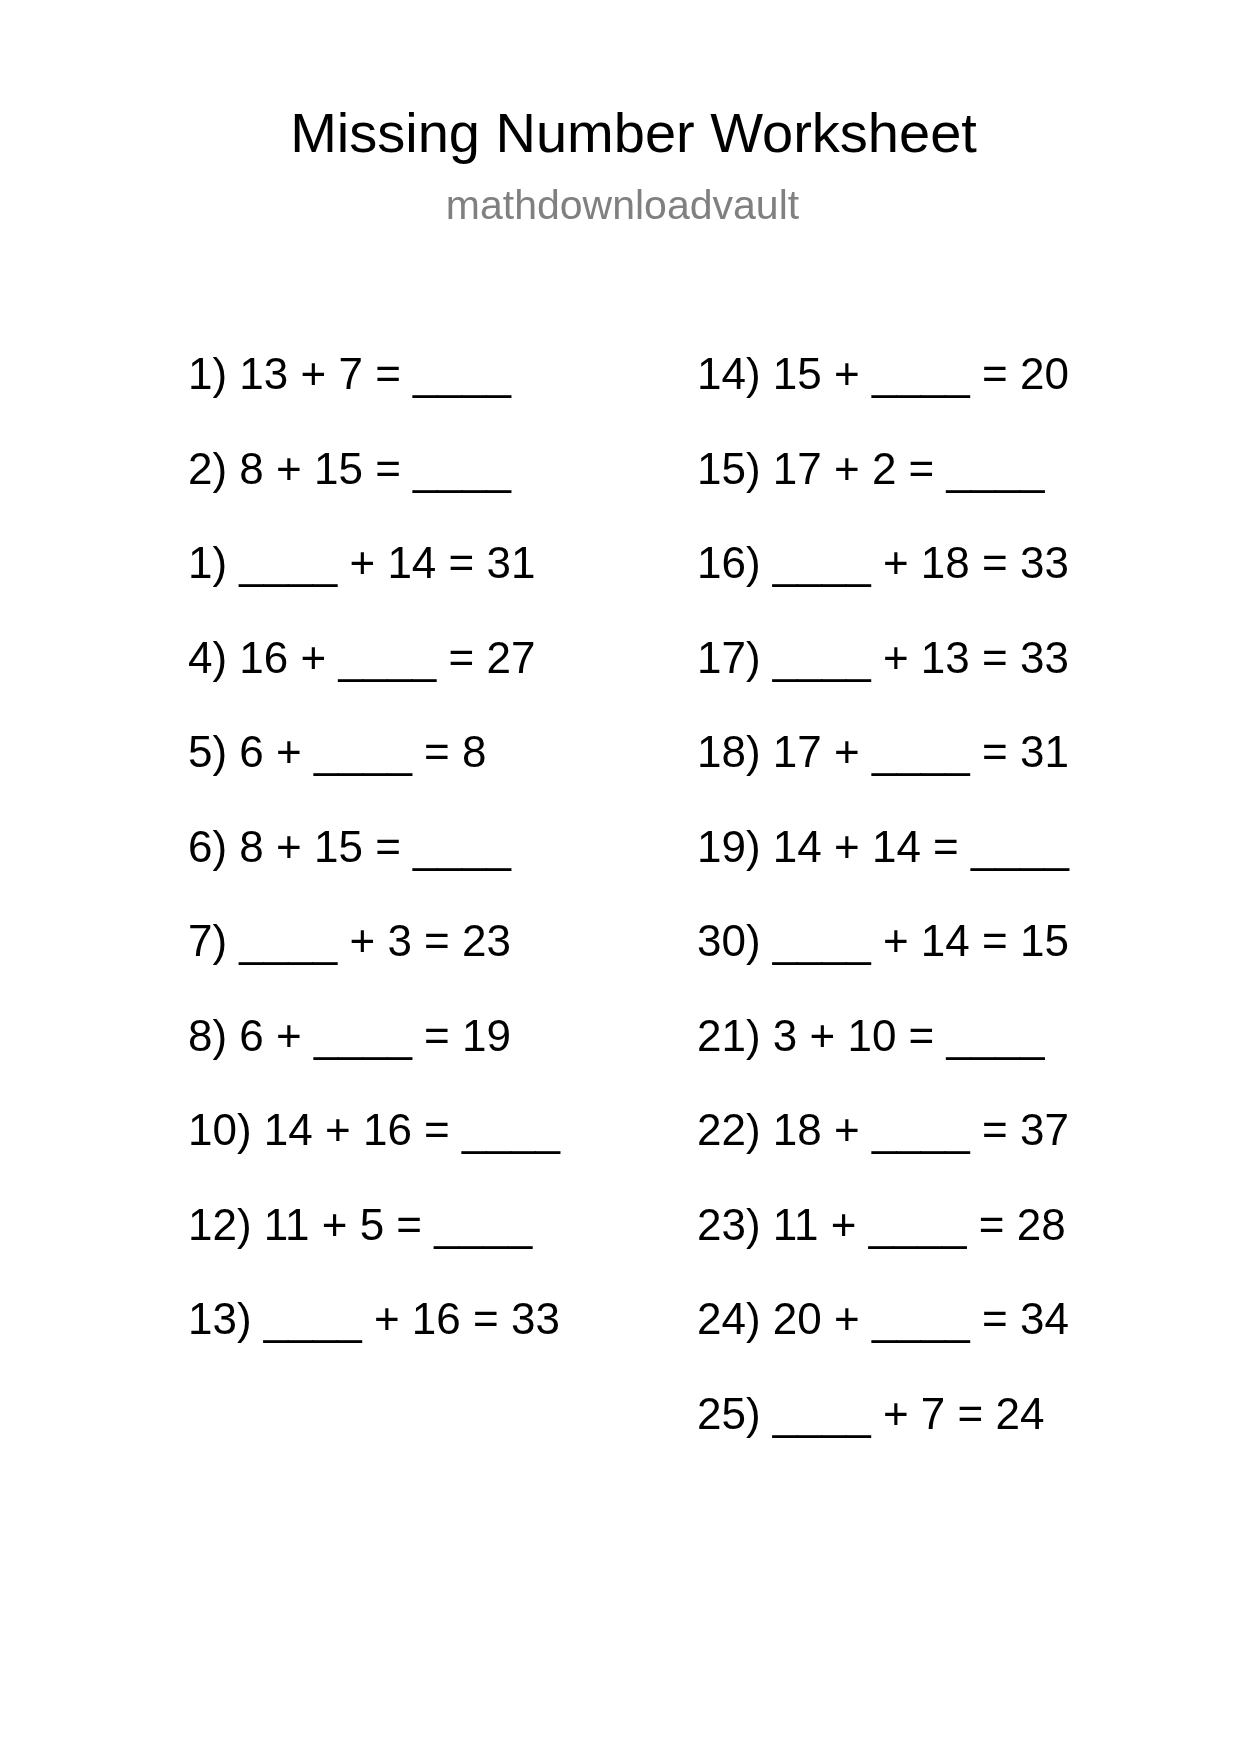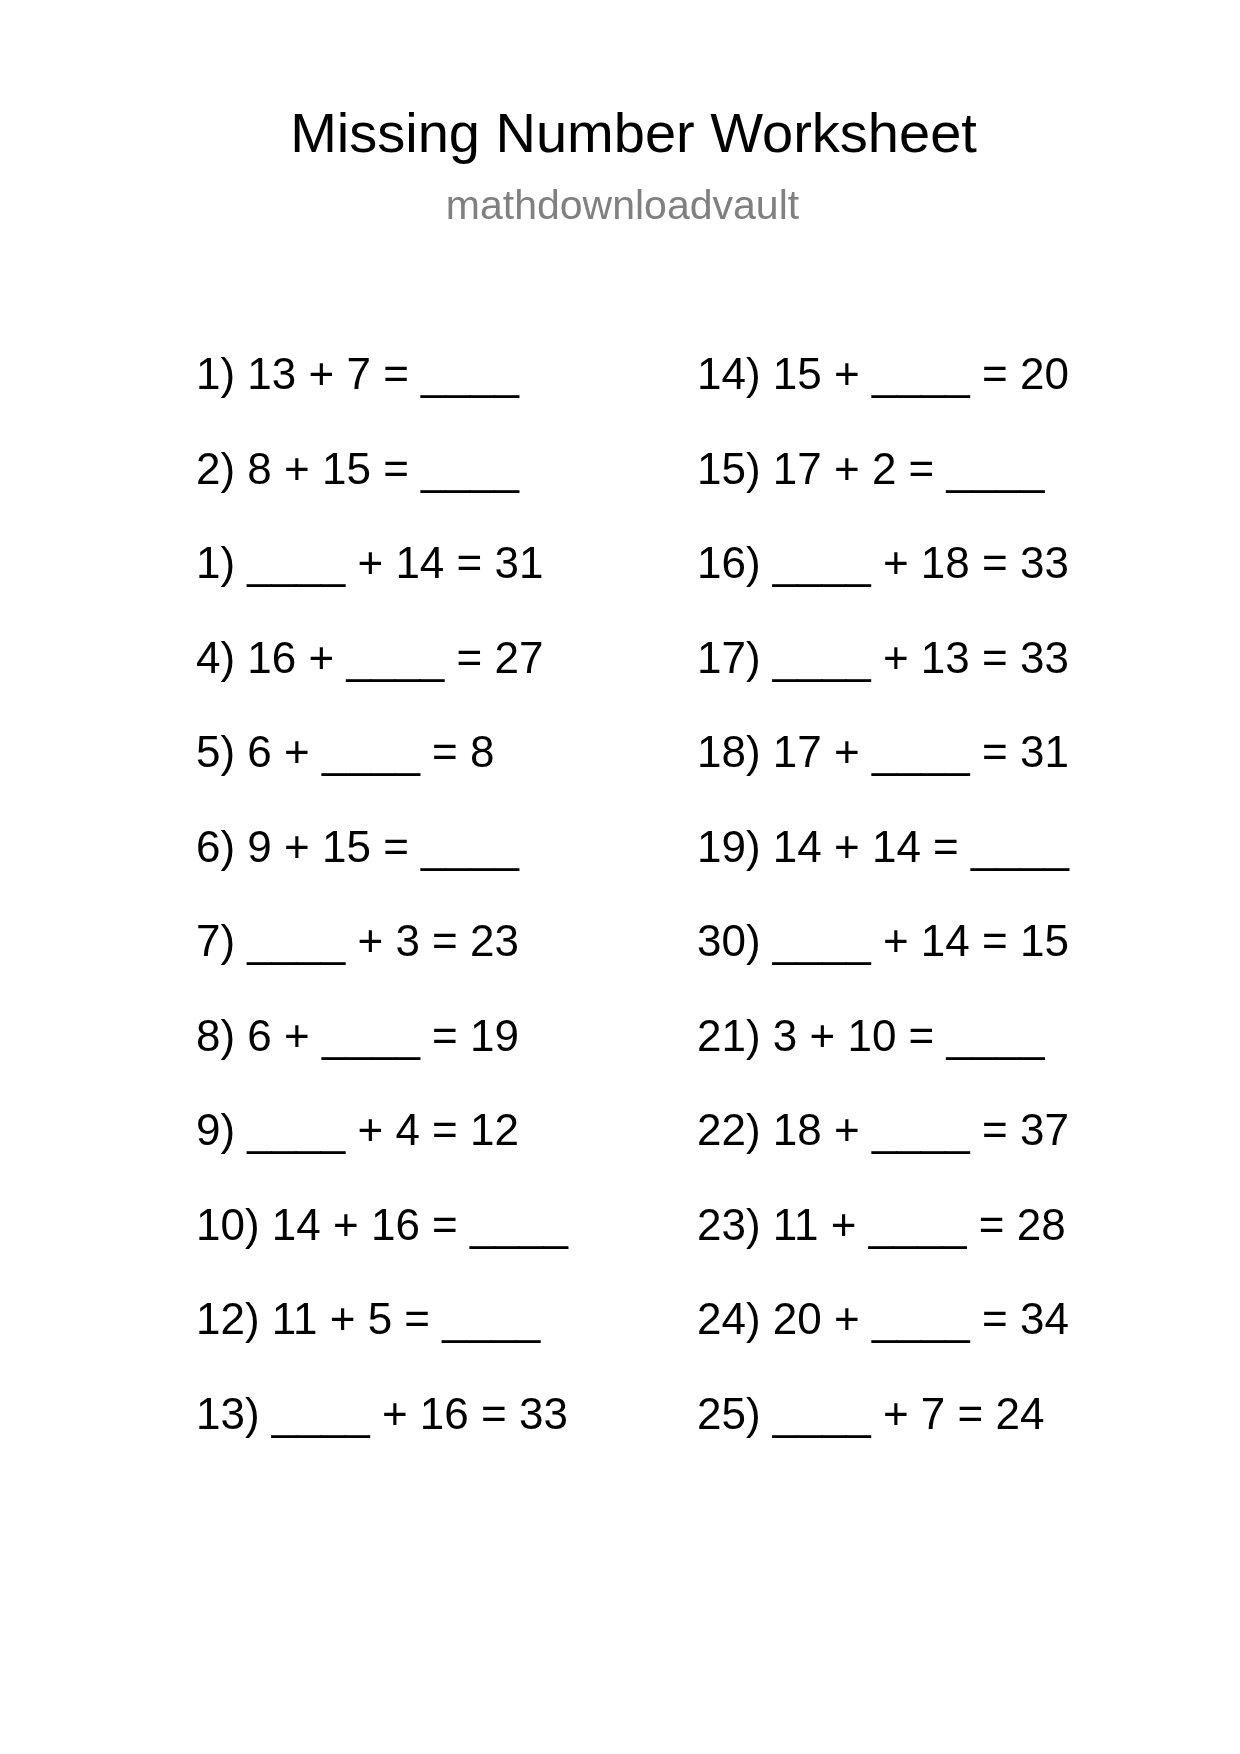--- a/index.html
+++ b/index.html
@@ -1,40 +1,39 @@
 <!DOCTYPE html>
 <html><head>
   <meta charset="utf-8">
   <style>
     html, body { margin: 0; padding: 0; background: #ffffff; }
     body { width: 1240px; height: 1754px; position: relative; overflow: hidden; font-family: "Liberation Sans", sans-serif; color: #000; }
     .title { position: absolute; left: 0; width: 1240px; top: 100px; text-align: center; font-size: 56px; line-height: 66px; padding-left: 27px; box-sizing: border-box; }
     .subtitle { position: absolute; left: 0; width: 1240px; top: 182px; text-align: center; font-size: 41px; line-height: 46px; color: #808080; padding-left: 5px; box-sizing: border-box; }
     .col { position: absolute; top: 348px; }
-    .col.left { left: 196px; }
+    .col.left { left: 188px; }
     .col.right { left: 697px; }
     .problem { height: 94.5px; font-size: 44px; line-height: 52px; white-space: pre; }
   </style>
 </head>
 <body>
 
 <div>
   <div class="title">Missing Number Worksheet</div>
   <div class="subtitle">mathdownloadvault</div>
 
   <div class="col left">
     <div class="problem">1) 13 + 7 = ____</div>
     <div class="problem">2) 8 + 15 = ____</div>
     <div class="problem">1) ____ + 14 = 31</div>
     <div class="problem">4) 16 + ____ = 27</div>
     <div class="problem">5) 6 + ____ = 8</div>
-    <div class="problem">6) 9 + 15 = ____</div>
+    <div class="problem">6) 8 + 15 = ____</div>
     <div class="problem">7) ____ + 3 = 23</div>
     <div class="problem">8) 6 + ____ = 19</div>
-    <div class="problem">9) ____ + 4 = 12</div>
     <div class="problem">10) 14 + 16 = ____</div>
     <div class="problem">12) 11 + 5 = ____</div>
     <div class="problem">13) ____ + 16 = 33</div>
   </div>
 
   <div class="col right">
     <div class="problem">14) 15 + ____ = 20</div>
     <div class="problem">15) 17 + 2 = ____</div>
     <div class="problem">16) ____ + 18 = 33</div>
     <div class="problem">17) ____ + 13 = 33</div>

